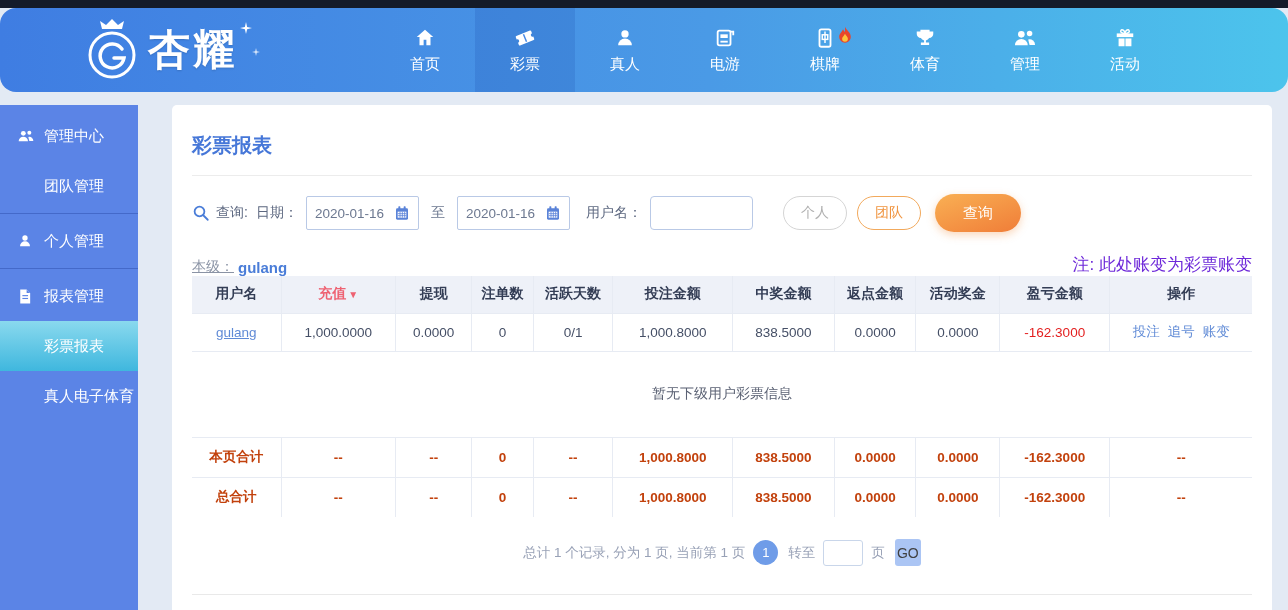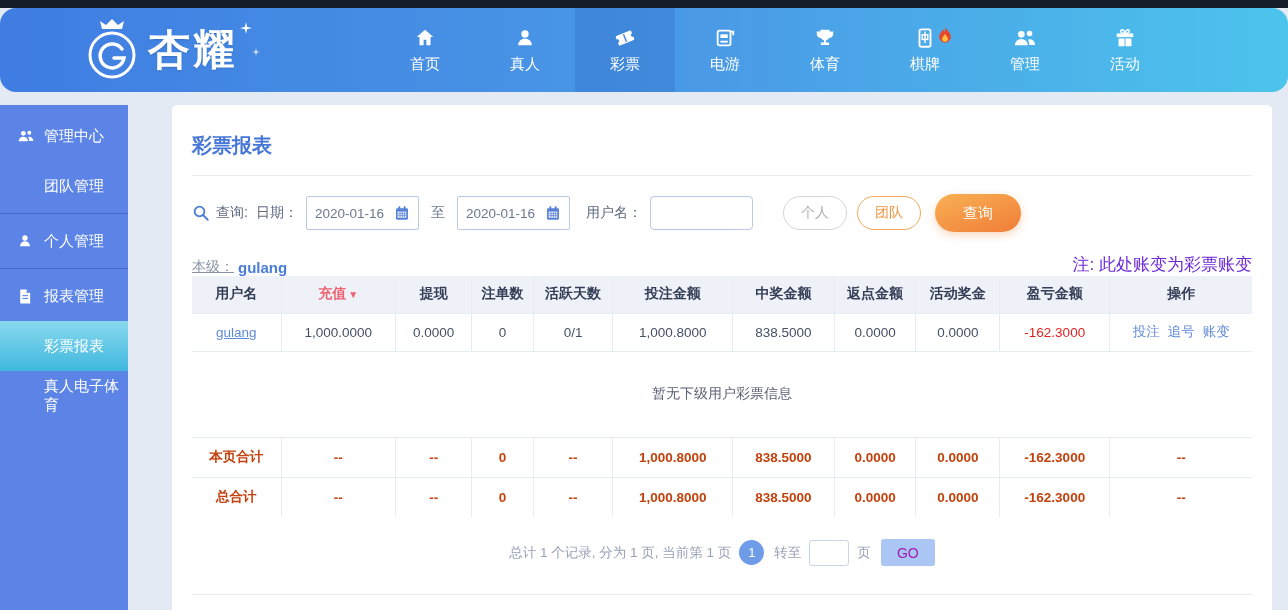--- a/index.html
+++ b/index.html
@@ -20,21 +20,21 @@
   .nav-items { position:absolute; left:375px; top:0; height:84px; display:flex; }
   .nav-item { width:100px; height:84px; display:flex; flex-direction:column; align-items:center;
     justify-content:center; gap:6px; color:#fff; font-size:15px; cursor:pointer; position:relative; }
   .nav-item.active { background:rgba(20,60,160,.16); }
   .nav-item svg { display:block; }
   .hot-flame { position:absolute; top:18px; left:62px; }
 
   
   .page { position:relative; height:518px; background:#e3eaf4; }
 
-  .sidebar { position:absolute; left:0; top:13px; bottom:0; width:128px;
+  .sidebar { position:absolute; left:0; top:13px; bottom:0; width:138px;
     background:#5b84e6; color:#fff; font-size:15px; padding-top:6px; }
   .side-item { height:50px; display:flex; align-items:center; padding-left:17px; cursor:pointer; }
   .side-item .s-icon { width:18px; height:18px; margin-right:9px; display:flex; align-items:center; }
   .side-sub { padding-left:44px; }
   .side-sub.active { background:linear-gradient(180deg,#8ad9ee 0%,#3fb7de 100%); }
   .side-divider { height:1px; background:rgba(25,55,145,.35); margin:2px 0; }
 
   .main { position:absolute; left:172px; right:16px; top:13px; bottom:0; background:#fff;
     border-radius:5px 5px 0 0; padding:0 20px; }
 
@@ -81,21 +81,21 @@
   tr.total td { height:40px; font-weight:bold; color:#c2410c; }
   .action-link { margin:0 4px; }
 
   .pagination { margin-top:22px; display:flex; justify-content:center; align-items:center;
     font-size:13.5px; color:#98a1b6; }
   .page-circle { width:25px; height:25px; border-radius:50%; background:#6f9ce8; color:#fff;
     font-size:13px; display:flex; align-items:center; justify-content:center;
     margin:0 10px 0 8px; cursor:pointer; }
   .goto-input { width:40px; height:26px; border:1px solid #c9d6ea; border-radius:3px;
     margin:0 8px; outline:none; font-size:13px; text-align:center; font-family:inherit; }
-  .go-btn { width:54px; height:27px; background:#abc5f4; color:#a21caf; border:none;
+  .go-btn { width:26px; height:27px; background:#abc5f4; color:#404040; border:none;
     border-radius:3px; font-size:14px; margin-left:10px; cursor:pointer; font-family:inherit; }
   .bottom-divider { margin-top:28px; border-top:1px solid #e9e9e9; }
 </style>
 </head>
 <body>
 
 <div class="topstrip"></div>
 
 <div class="nav">
   <div class="logo">
@@ -115,62 +115,62 @@
       </svg>
   </div>
 
   <div class="nav-items">
     <div class="nav-item">
       <svg width="22" height="22" viewBox="0 0 24 24">
         <path d="M12 3l9 8h-3v9h-4.5v-6h-3v6H6v-9H3z" fill="#fff"></path>
         </svg>
       <span>首页</span>
     </div>
-    <div class="nav-item">
-      <svg width="22" height="22" viewBox="0 0 24 24">
-        <circle cx="12" cy="7.5" r="4" fill="#fff"></circle>
-        <path d="M4.5 20a7.5 7.5 0 0 1 15 0z" fill="#fff"></path>
-        </svg>
-      <span>真人</span>
-    </div>
     <div class="nav-item active">
       <svg width="22" height="22" viewBox="0 0 24 24">
         <g transform="rotate(-22 12 12)">
           <path d="M21 10V7.5a1 1 0 0 0-1-1H4a1 1 0 0 0-1 1V10a2 2 0 0 1 0 4v2.5a1 1 0 0 0 1 1h16a1 1 0 0 0 1-1V14a2 2 0 0 1 0-4z" fill="#fff"></path>
           <rect x="11.2" y="7.5" width="1.6" height="9" fill="#4688e4"></rect>
         </g>
         </svg>
       <span>彩票</span>
     </div>
     <div class="nav-item">
       <svg width="22" height="22" viewBox="0 0 24 24">
+        <circle cx="12" cy="7.5" r="4" fill="#fff"></circle>
+        <path d="M4.5 20a7.5 7.5 0 0 1 15 0z" fill="#fff"></path>
+        </svg>
+      <span>真人</span>
+    </div>
+    <div class="nav-item">
+      <svg width="22" height="22" viewBox="0 0 24 24">
         <rect x="4" y="4" width="14" height="16" rx="2" fill="none" stroke="#fff" stroke-width="2"></rect>
         <rect x="7" y="8" width="8" height="4" fill="#fff"></rect>
         <path d="M18 5h3v4" fill="none" stroke="#fff" stroke-width="2"></path>
         <rect x="7" y="15" width="8" height="2" fill="#fff"></rect>
         </svg>
       <span>电游</span>
     </div>
     <div class="nav-item">
       <svg width="22" height="22" viewBox="0 0 24 24">
-        <path d="M7 3h10v2h4v2.5A4.5 4.5 0 0 1 16.5 12 5.5 5.5 0 0 1 13 14.7V17h3.5v2.5h-9V17H11v-2.3A5.5 5.5 0 0 1 7.5 12 4.5 4.5 0 0 1 3 7.5V5h4z" fill="#fff"></path>
-        </svg>
-      <span>体育</span>
-    </div>
-    <div class="nav-item">
-      <svg width="22" height="22" viewBox="0 0 24 24">
         <rect x="6" y="2.5" width="12" height="19" rx="2" fill="none" stroke="#fff" stroke-width="2"></rect>
         <rect x="9" y="8.5" width="6" height="5" fill="none" stroke="#fff" stroke-width="1.6"></rect>
         <line x1="12" y1="5" x2="12" y2="17.5" stroke="#fff" stroke-width="1.6"></line>
         </svg>
       <svg class="hot-flame" width="16" height="18" viewBox="0 0 24 28">
         <path d="M12 1c2 6 9 8 9 16a9 9 0 0 1-18 0c0-5 4-7 6-12 1 3 3 4 3 4z" fill="#e8452c"></path>
         <path d="M12 12c1.5 3.5 4.5 4.5 4.5 8a4.5 4.5 0 0 1-9 0c0-3 3-4.5 4.5-8z" fill="#fcc23c"></path>
         </svg>
       <span>棋牌</span>
+    </div>
+    <div class="nav-item">
+      <svg width="22" height="22" viewBox="0 0 24 24">
+        <path d="M7 3h10v2h4v2.5A4.5 4.5 0 0 1 16.5 12 5.5 5.5 0 0 1 13 14.7V17h3.5v2.5h-9V17H11v-2.3A5.5 5.5 0 0 1 7.5 12 4.5 4.5 0 0 1 3 7.5V5h4z" fill="#fff"></path>
+        </svg>
+      <span>体育</span>
     </div>
     <div class="nav-item">
       <svg width="24" height="22" viewBox="0 0 26 24">
         <circle cx="9" cy="8" r="3.6" fill="#fff"></circle>
         <circle cx="18" cy="7" r="3" fill="#fff"></circle>
         <path d="M2 20a7 7 0 0 1 14 0z" fill="#fff"></path>
         <path d="M16.5 13.5a6 6 0 0 1 7.5 6h-6z" fill="#fff"></path>
         </svg>
       <span>管理</span>
     </div>

